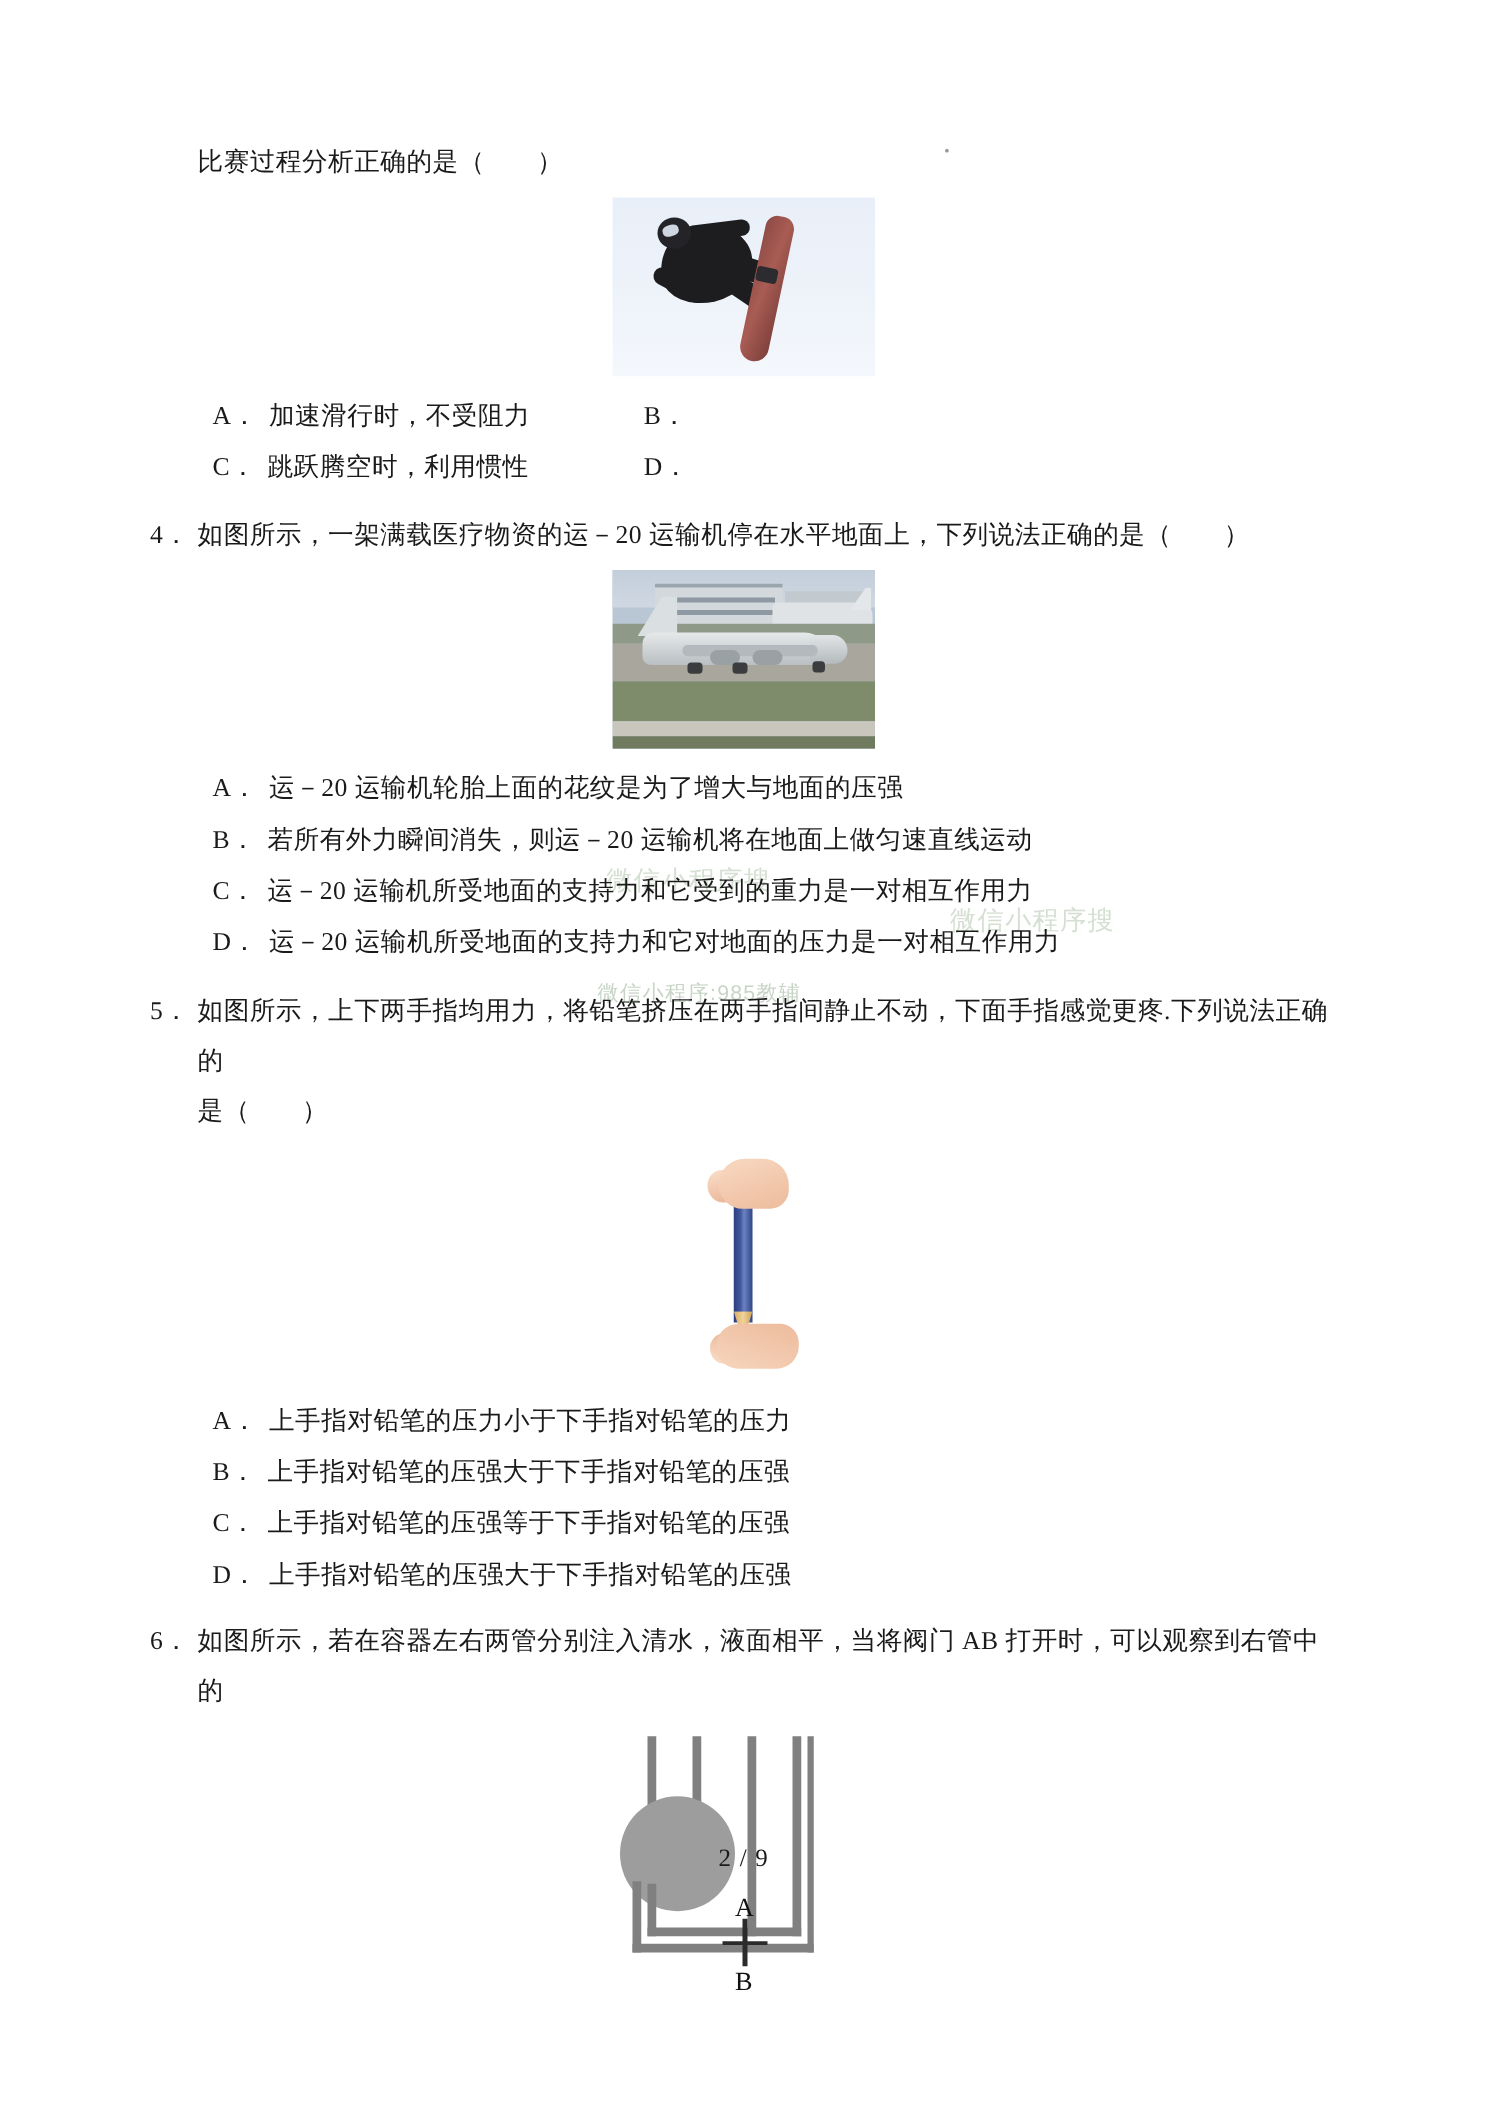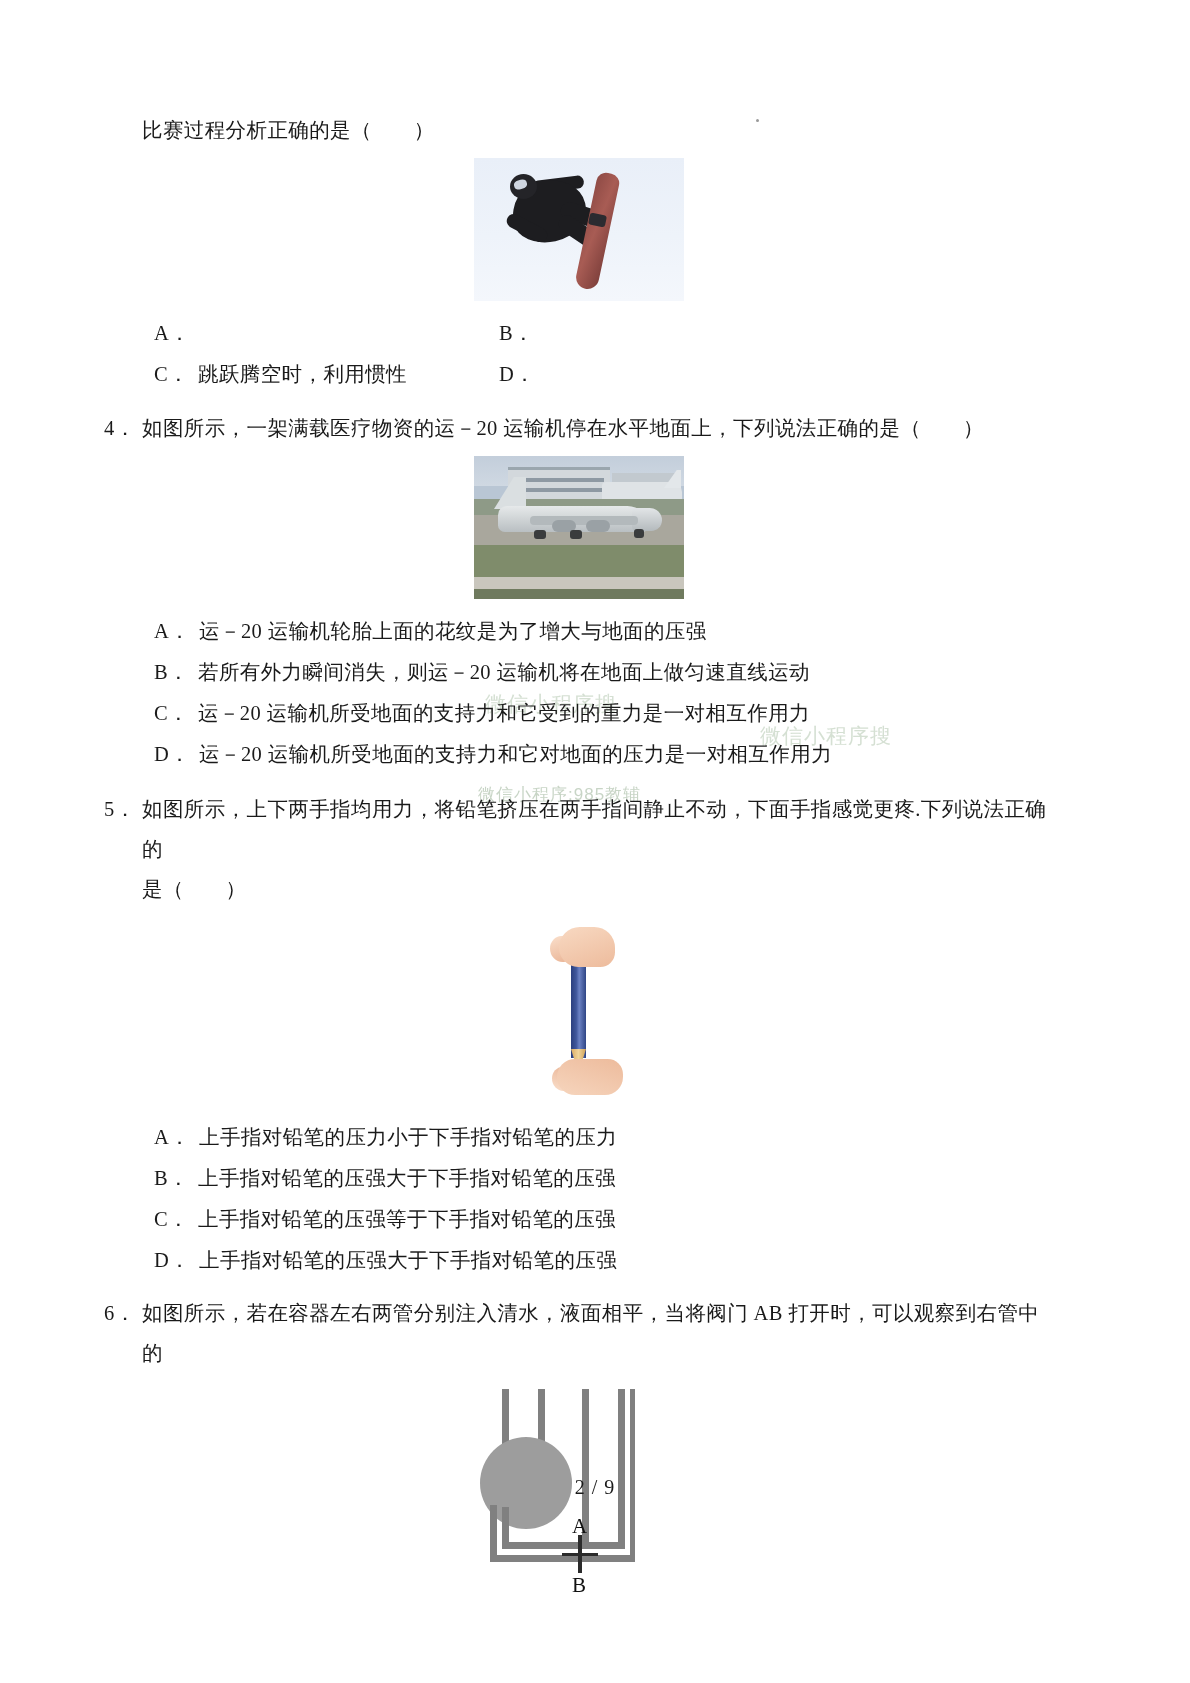--- a/index.html
+++ b/index.html
@@ -16,21 +16,21 @@
     overflow: hidden;
   }
   .page {
     position: absolute;
     left: 0; top: 0;
     width: 1190px;
     height: 1683px;
   }
   .content {
     position: absolute;
-    left: 104px;
+    left: 120px;
     top: 110px;
     width: 950px;
   }
 
   
   .qline {
     display: flex;
     align-items: flex-start;
     font-size: 20.5px;
     line-height: 40px;
@@ -399,20 +399,21 @@
           <div class="snow-leg1"></div>
           <div class="snow-leg2"></div>
           <div class="snow-board"></div>
           <div class="snow-bind"></div>
         </div>
       </div>
 
       <div class="opt-row opt-two-col" style="margin-top:12px;">
         <div class="opt">
           <span class="opt-label">A．</span>
+          <span>加速滑行时，不受阻力</span>
         </div>
         <div class="opt">
           <span class="opt-label">B．</span>
         </div>
       </div>
 
       <div class="opt-row opt-two-col">
         <div class="opt">
           <span class="opt-label">C．</span>
           <span>跳跃腾空时，利用惯性</span>

